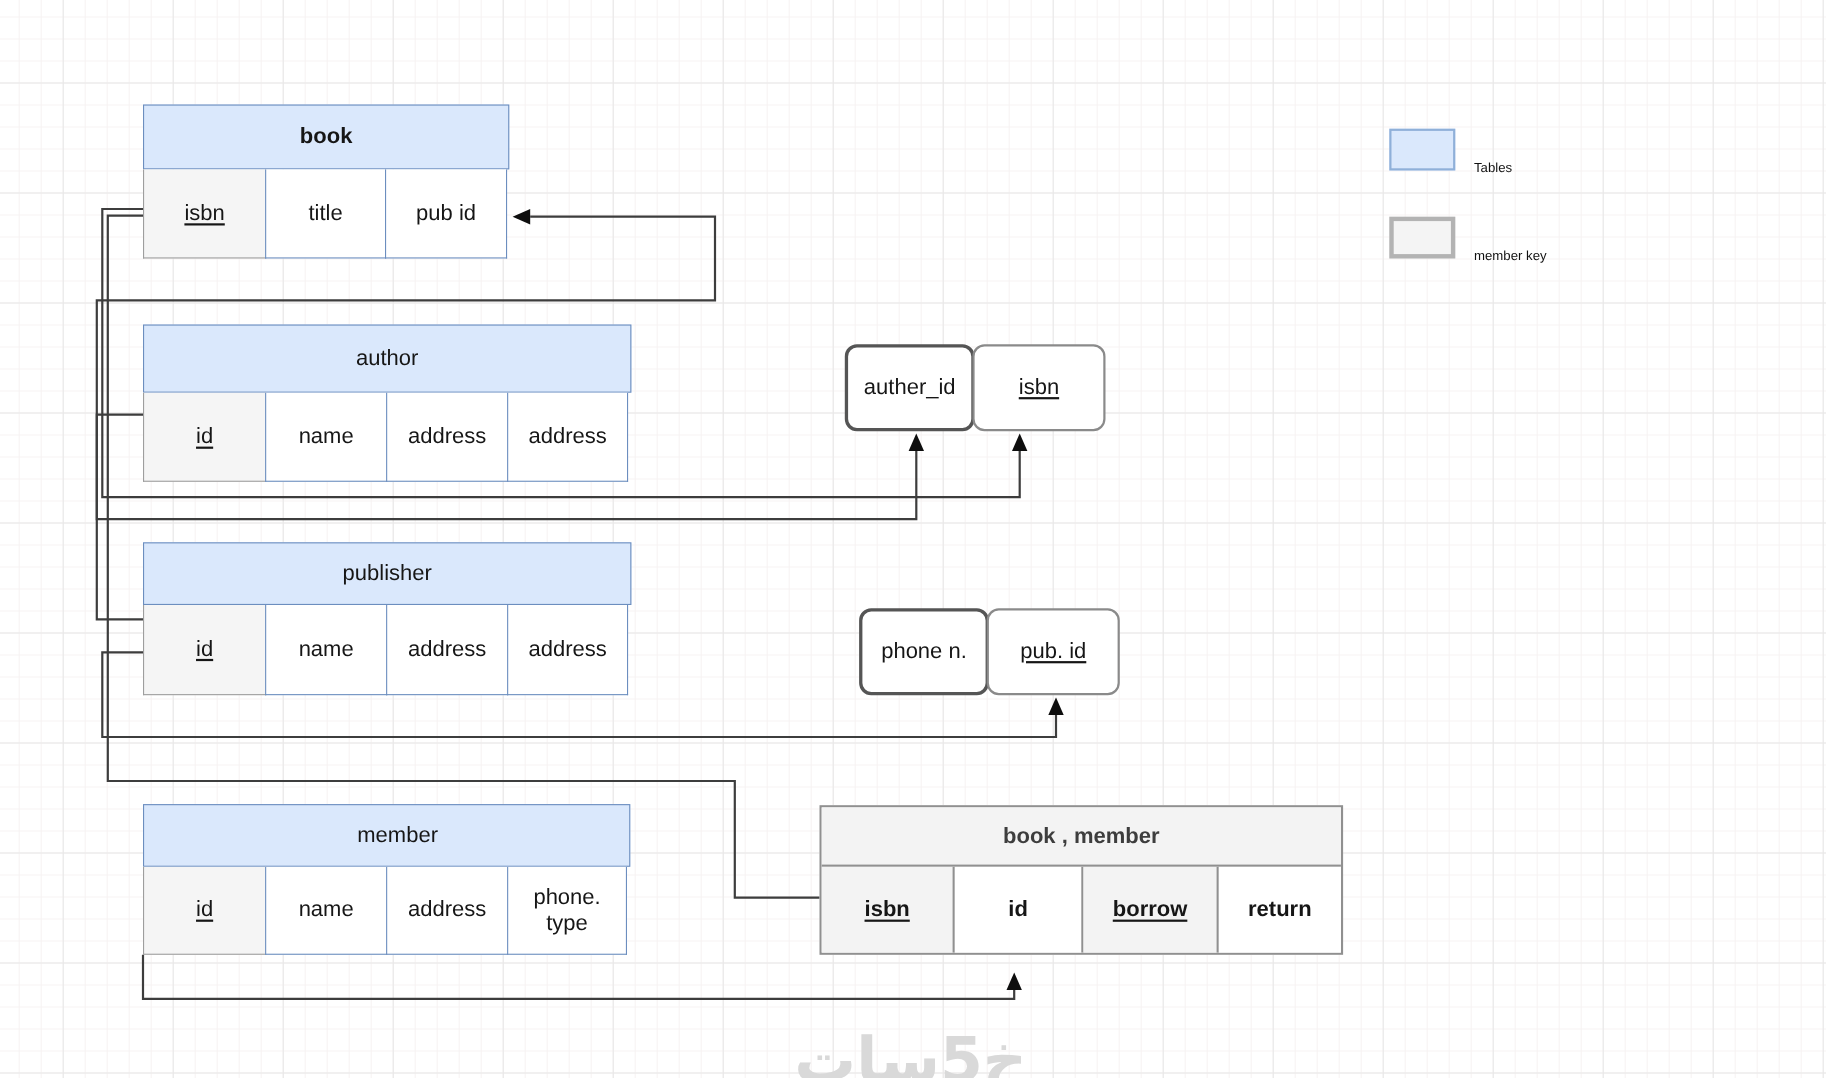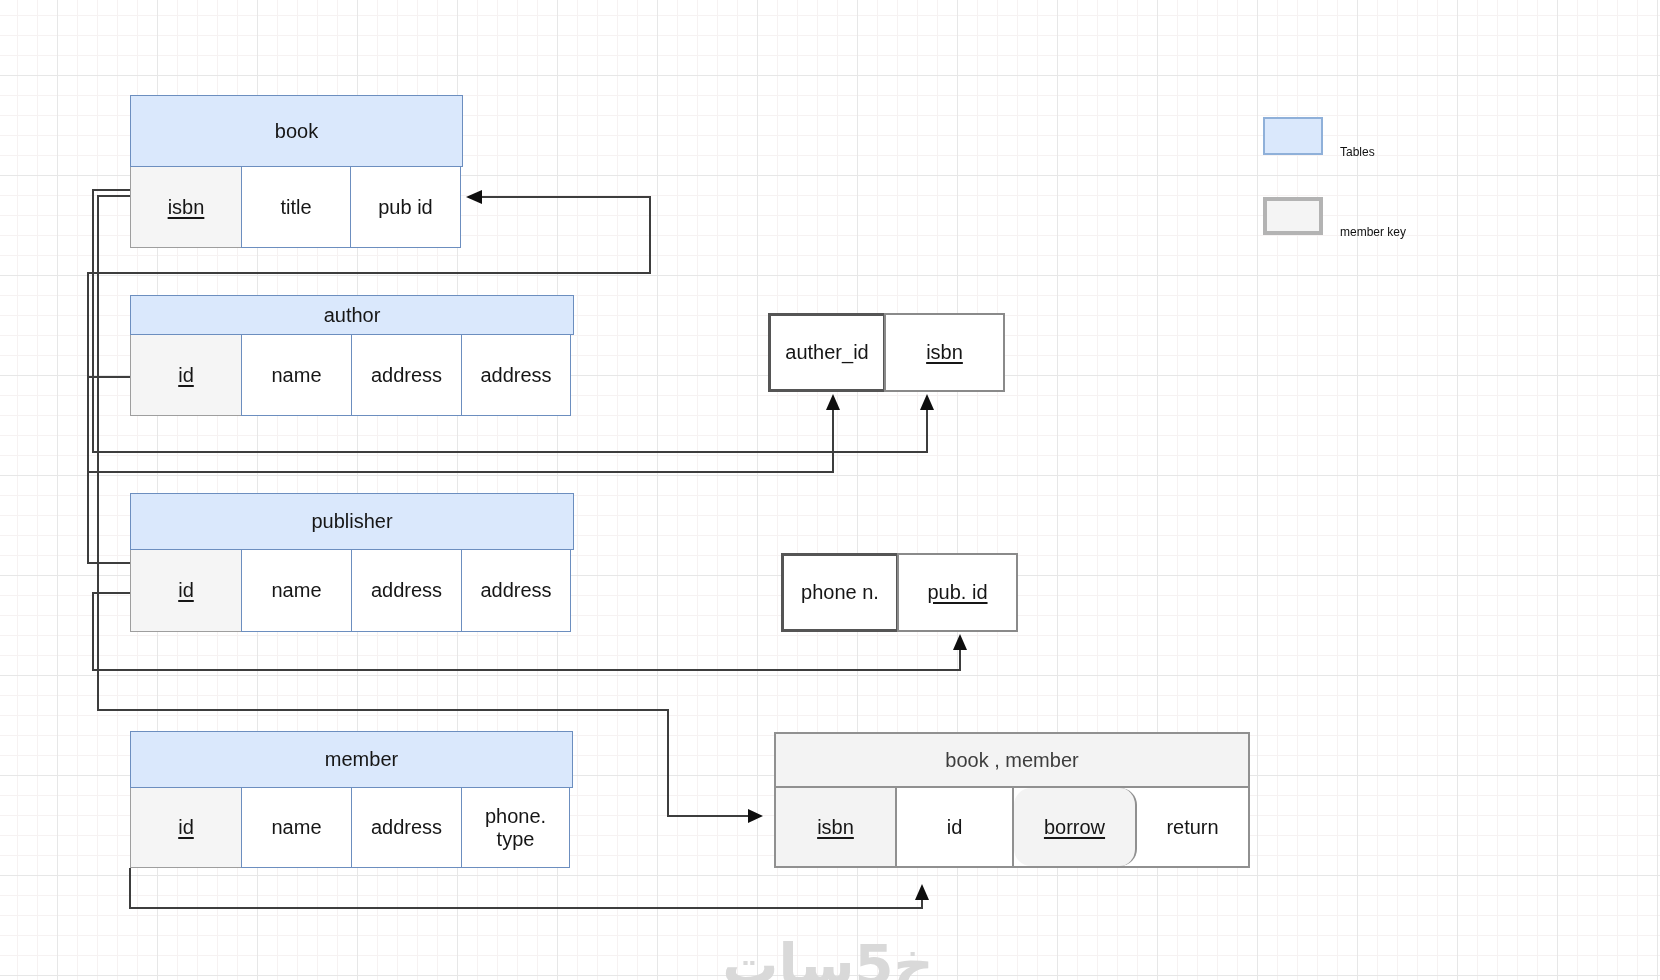--- a/index.html
+++ b/index.html
@@ -28,21 +28,21 @@
     font-size:20px;color:#161616;box-sizing:border-box;margin-left:-1px;
     line-height:1.15;
   }
   .row .cell:first-child{margin-left:0;}
   .cell.pk{background:#f5f5f5;border-color:#9e9e9e;}
   .u{text-decoration:underline;text-underline-offset:3px;}
   
   .jrow{display:flex;position:absolute;}
   .jcell{
     display:flex;align-items:center;justify-content:center;text-align:center;
-    background:#ffffff;font-size:20px;color:#161616;box-sizing:border-box;
+    background:#ffffff;font-size:20px;color:#161616;box-sizing:border-box;border-radius:11px;
   }
   .jcell.dark{border:3px solid #555555;}
   .jcell.lite{border:2px solid #8a8a8a;margin-left:-2px;}
   
   .j3{position:absolute;border:2px solid #909090;box-sizing:border-box;background:#fff;}
   .j3 .hdr3{
     display:flex;align-items:center;justify-content:center;
     background:#f3f3f3;border-bottom:2px solid #909090;
     font-size:20px;color:#3d3d3d;box-sizing:border-box;
   }
@@ -88,38 +88,38 @@
     <polygon points="960,634 953,650 967,650"></polygon>
 
     <path d="M130,196 H98 V710 H668 V816 H748"></path>
     <polygon points="763,816 748,809 748,823"></polygon>
 
     <path d="M130,868 V908 H922 V900"></path>
     <polygon points="922,884 915,900 929,900"></polygon>
   </svg>
 
   <div class="tbl" style="left:130px;top:95px;width:333px;">
-    <div class="hdr" style="height:72px;">
+    <div class="hdr" style="height:59px;font-weight:bold;">
       <span>book</span>
     </div>
     <div class="row" style="height:81px;">
       <div class="cell pk" style="width:112px;">
         <span class="u">isbn</span>
       </div>
       <div class="cell" style="width:110px;text-align:right;">
         <span>title</span>
       </div>
       <div class="cell" style="width:111px;">
         <span>pub id</span>
       </div>
     </div>
   </div>
 
   <div class="tbl" style="left:130px;top:295px;width:444px;">
-    <div class="hdr" style="height:40px;">
+    <div class="hdr" style="height:62px;">
       <span>author</span>
     </div>
     <div class="row" style="height:81px;">
       <div class="cell pk" style="width:112px;">
         <span class="u">id</span>
       </div>
       <div class="cell" style="width:111px;">
         <span>name</span>
       </div>
       <div class="cell" style="width:111px;">
@@ -182,32 +182,32 @@
 
   <div class="jrow" style="left:768px;top:553px;height:79px;padding-left:13px;">
     <div class="jcell dark" style="width:118px;">
       <span>phone n.</span>
     </div>
     <div class="jcell lite" style="width:121px;">
       <span class="u">pub. id</span>
     </div>
   </div>
 
-  <div class="j3" style="left:774px;top:732px;width:476px;">
+  <div class="j3" style="left:745px;top:732px;width:476px;font-weight:bold;">
     <div class="hdr3" style="height:54px;">
       <span>book , member</span>
     </div>
     <div class="row" style="height:78px;">
       <div class="cell3 pk" style="width:121px;">
         <span class="u">isbn</span>
       </div>
       <div class="cell3" style="width:117px;">
         <span>id</span>
       </div>
-      <div class="cell3 pk" style="width:123px;border-radius:17px;">
+      <div class="cell3 pk" style="width:123px;">
         <span class="u">borrow</span>
       </div>
       <div class="cell3" style="width:111px;">
         <span>return</span>
       </div>
     </div>
   </div>
 
   <div class="swatch blue" style="left:1263px;top:117px;"></div>
   <div class="legend-label" style="left:1340px;top:125px;">Tables</div>

